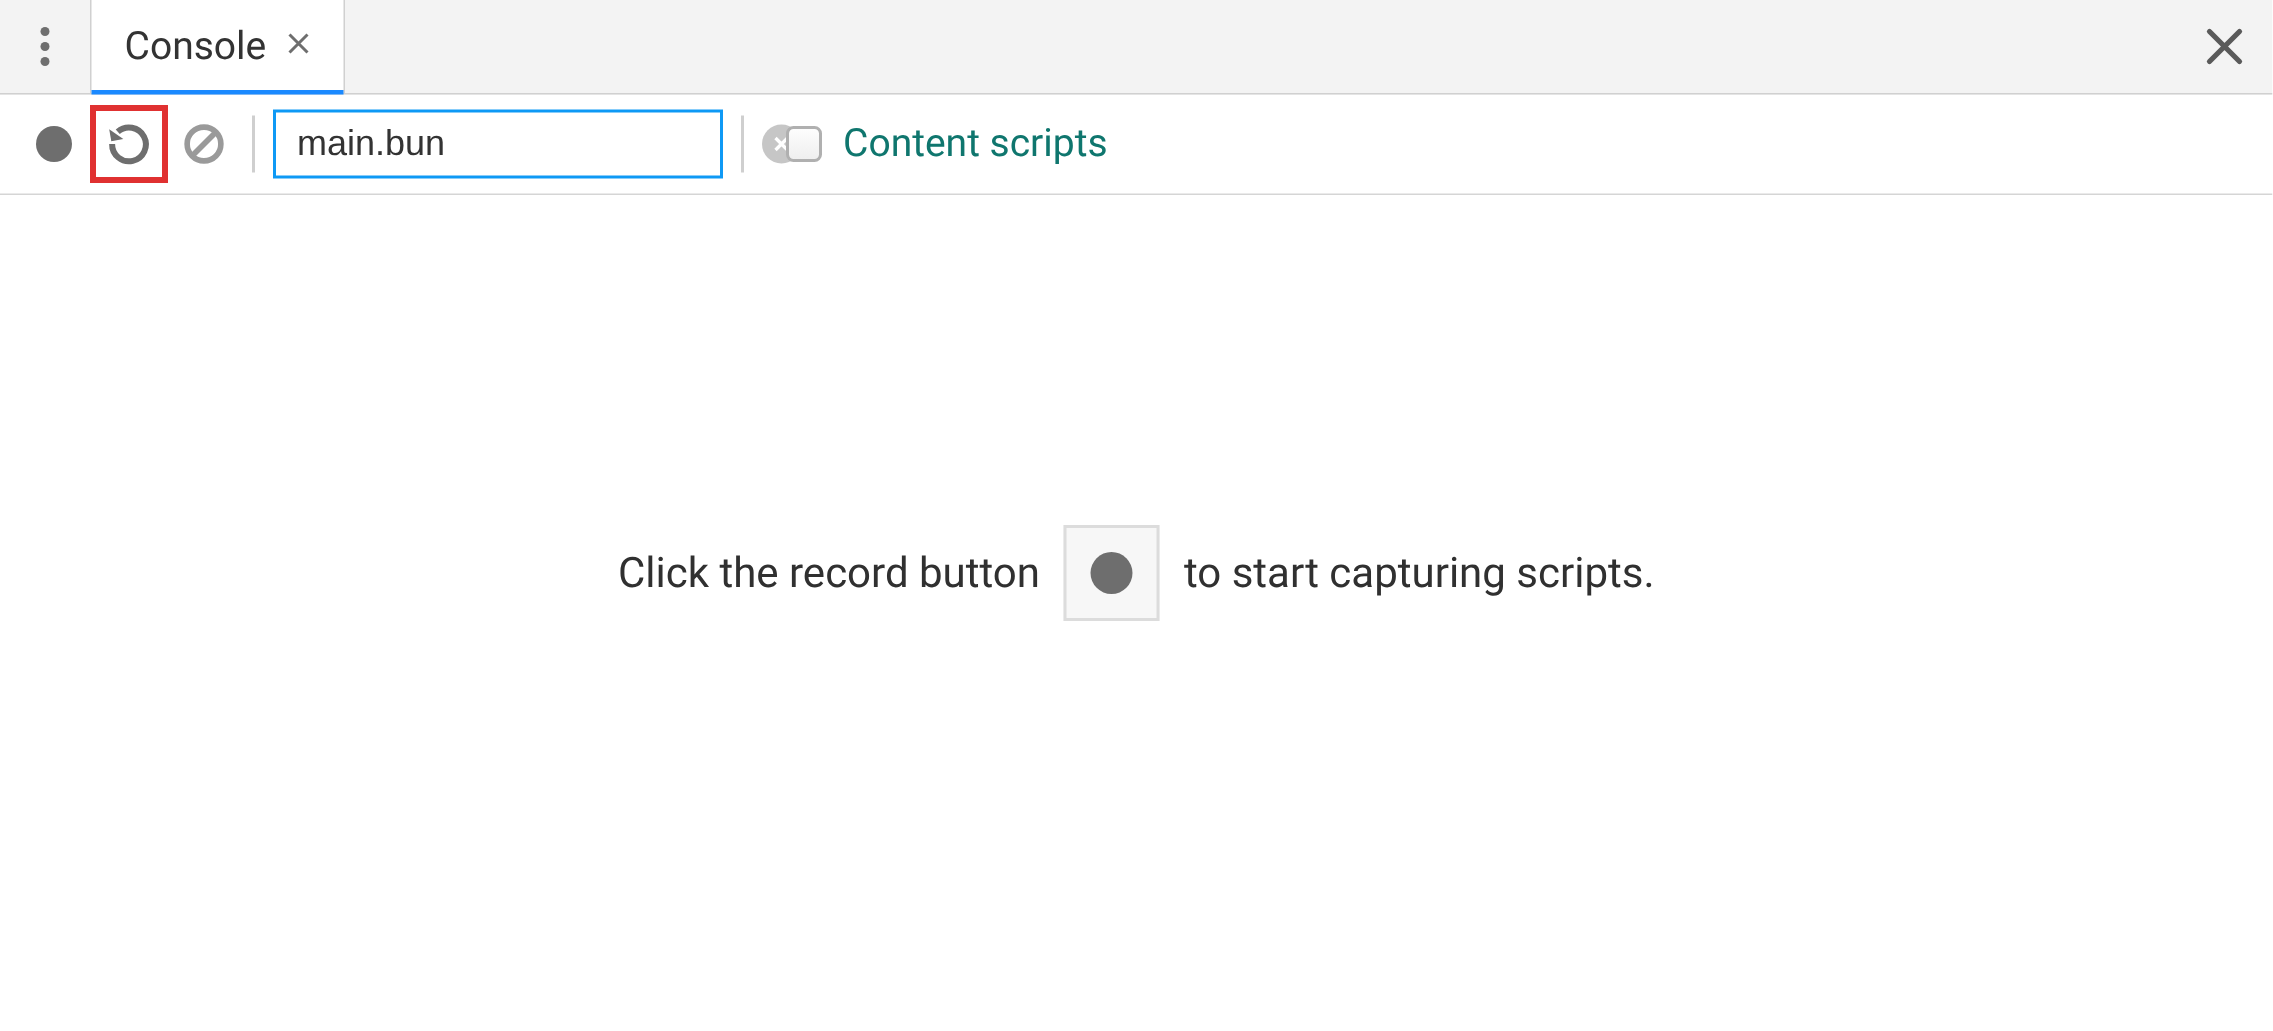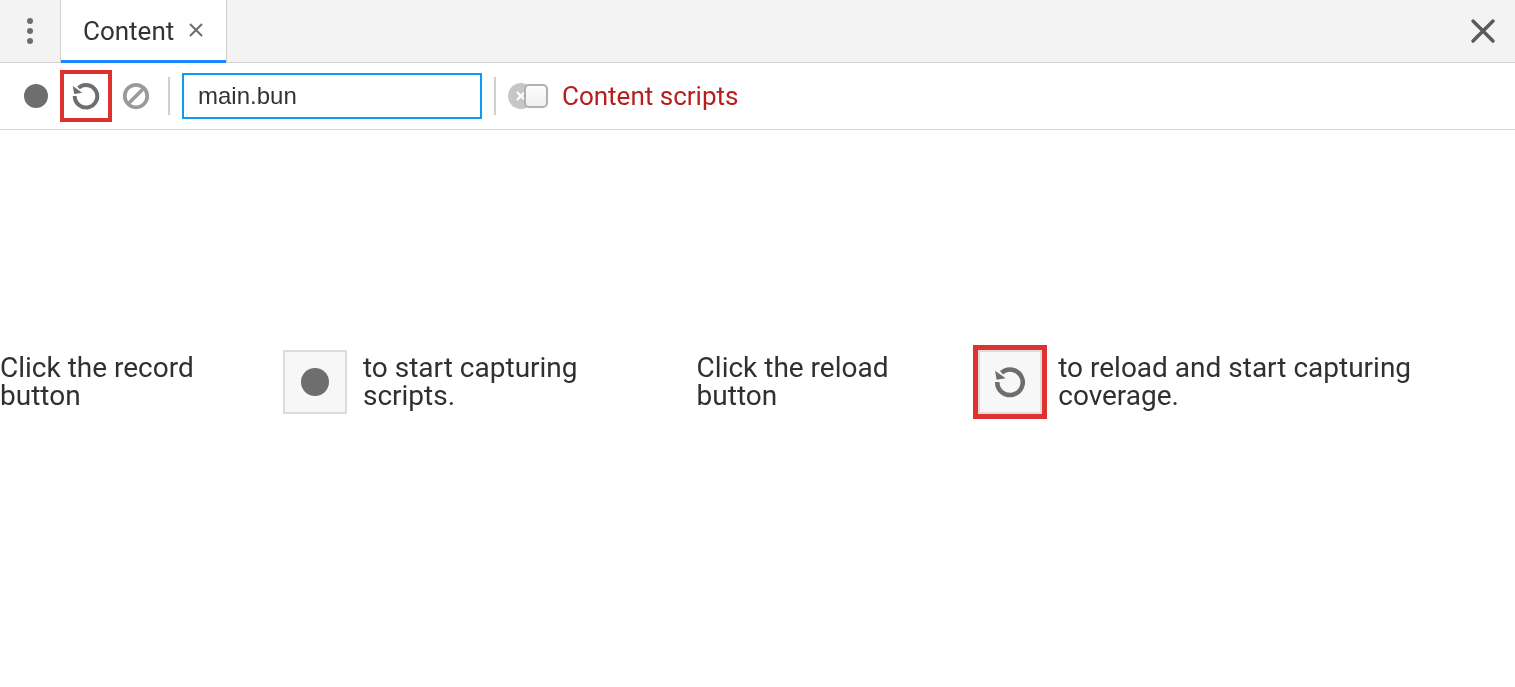--- a/index.html
+++ b/index.html
@@ -165,21 +165,21 @@
     .cb {
       width: 24px;
       height: 24px;
       border: 2px solid #b0b0b0;
       border-radius: 5px;
       background: linear-gradient(#fdfdfd, #efefef);
       cursor: pointer;
     }
     .cb-label {
       font-size: 26px;
-      color: #b91c1c;
+      color: #0f766e;
       cursor: pointer;
     }
     .content {
       display: flex;
       flex-direction: row;
       align-items: center;
       justify-content: center;
       padding-top: 220px;
       gap: 36px;
     }
@@ -216,21 +216,21 @@
 
 <div class="tab-bar">
   <div class="kebab">
     <div class="kebab-dots">
       <span></span>
         <span></span>
         <span></span>
     </div>
   </div>
   <div class="tab active">
-    <span>Content</span>
+    <span>Console</span>
     <span class="tab-close">
       <svg width="16" height="16" viewBox="0 0 16 16">
           <path d="M2 2 L14 14 M14 2 L2 14" stroke="#6e6e6e" stroke-width="2" fill="none"></path>
         </svg>
     </span>
   </div>
   <div class="panel-close">
     <svg width="28" height="28" viewBox="0 0 28 28">
       <path d="M4 4 L24 24 M24 4 L4 24" stroke="#5a5a5a" stroke-width="3.5" fill="none" stroke-linecap="round"></path>
     </svg>
@@ -270,23 +270,13 @@
 </div>
 
 <div class="content">
   <div class="hint">
     <span>Click the record button</span>
     <div class="hint-icon">
       <div class="record-dot"></div>
     </div>
     <span>to start capturing scripts.</span>
   </div>
-  <div class="hint">
-    <span>Click the reload button</span>
-    <div class="hint-icon highlight">
-      <svg class="reload-svg" width="34" height="34" viewBox="0 0 24 24">
-        <path d="M3 12 A9 9 0 1 0 6 5.5" stroke="#6e6e6e" stroke-width="3.2" fill="none"></path>
-        <path d="M2 3.5 L2 10 L8.5 10 Z" fill="#6e6e6e" transform="rotate(-10 5 7)"></path>
-      </svg>
-    </div>
-    <span>to reload and start capturing coverage.</span>
-  </div>
 </div>
 
 </body></html>

